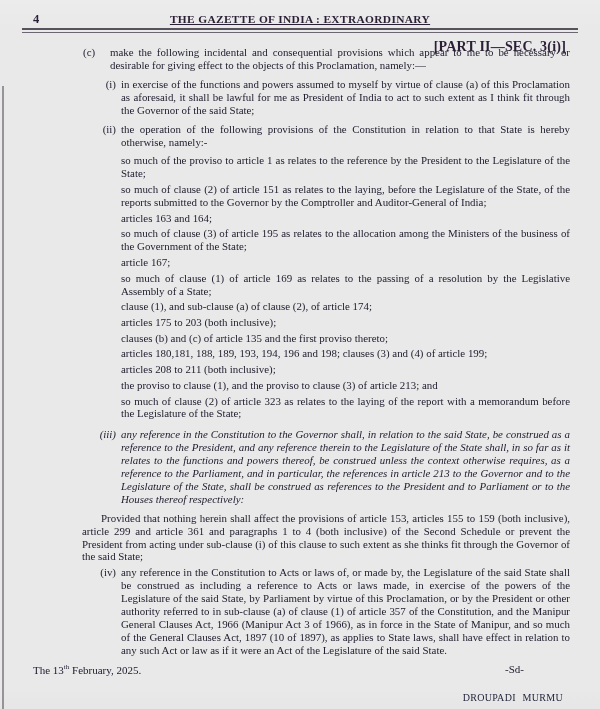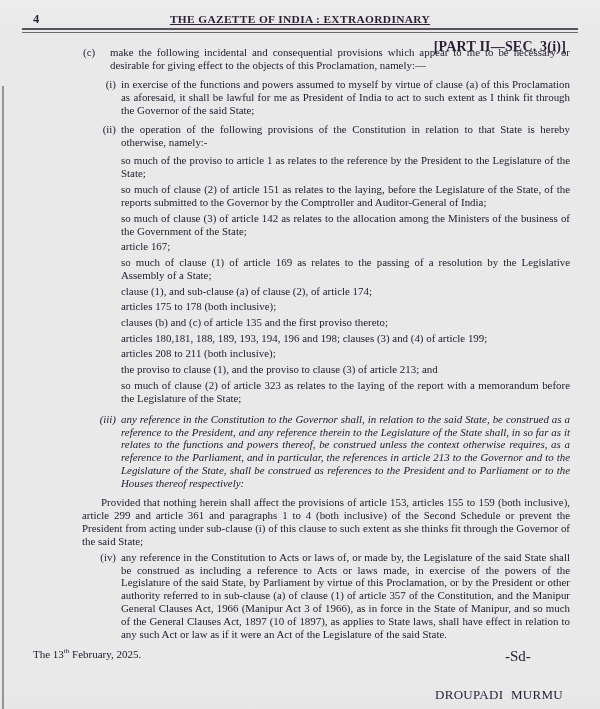--- a/index.html
+++ b/index.html
@@ -57,24 +57,24 @@
   .sub { margin: 0 30px 2.8px 121px; }
   .mt8 { margin-top: 8px; font-style: italic; }
   .proviso {
     margin: 3px 30px 3px 82px;
     text-indent: 19px;
   }
   
   .f-place { margin: 7px 0 0 33px; font-size: 11px; }
   .f-dateline { position: relative; margin: 6.5px 0 0 33px; font-size: 11px; }
   .f-date sup { font-size: 7px; }
-  .f-sd { position: absolute; left: 472px; top: 0; font-size: 15px; }
+  .f-sd { position: absolute; left: 472px; top: 0; font-size: 11px; }
   .f-sig {
     position: absolute; right: 37px; bottom: 6px;
-    font-size: 13px; word-spacing: 4px; letter-spacing: 0.3px;
+    font-size: 10px; word-spacing: 4px; letter-spacing: 0.3px;
     color: #1f2238;
   }
 </style>
 </head>
 <body>
 
 <div class="page">
   <div class="edge-artifact"></div>
 
   <div class="hdr">
@@ -94,25 +94,26 @@
     <span>in exercise of the functions and powers assumed to myself by virtue of clause (a) of this Proclamation as aforesaid, it shall be lawful for me as President of India to act to such extent as I think fit through the Governor of the said State;</span>
   </div>
 
   <div class="para item">
     <span class="lbl">(ii)</span>
     <span>the operation of the following provisions of the Constitution in relation to that State is hereby otherwise, namely:-</span>
   </div>
 
   <div class="para sub">so much of the proviso to article 1 as relates to the reference by the President to the Legislature of the State;</div>
   <div class="para sub">so much of clause (2) of article 151 as relates to the laying, before the Legislature of the State, of the reports submitted to the Governor by the Comptroller and Auditor-General of India;</div>
-  <div class="para sub">so much of clause (3) of article 142 as relates to the allocation among the Ministers of the business of the Government of the State;</div>
+  <div class="para sub">articles 163 and 164;</div>
+  <div class="para sub">so much of clause (3) of article 195 as relates to the allocation among the Ministers of the business of the Government of the State;</div>
   <div class="para sub">article 167;</div>
   <div class="para sub">so much of clause (1) of article 169 as relates to the passing of a resolution by the Legislative Assembly of a State;</div>
   <div class="para sub">clause (1), and sub-clause (a) of clause (2), of article 174;</div>
-  <div class="para sub">articles 175 to 178 (both inclusive);</div>
+  <div class="para sub">articles 175 to 203 (both inclusive);</div>
   <div class="para sub">clauses (b) and (c) of article 135 and the first proviso thereto;</div>
   <div class="para sub">articles 180,181, 188, 189, 193, 194, 196 and 198; clauses (3) and (4) of article 199;</div>
   <div class="para sub">articles 208 to 211 (both inclusive);</div>
   <div class="para sub">the proviso to clause (1), and the proviso to clause (3) of article 213; and</div>
   <div class="para sub">so much of clause (2) of article 323 as relates to the laying of the report with a memorandum before the Legislature of the State;</div>
 
   <div class="para item mt8">
     <span class="lbl">(iii)</span>
     <span>any reference in the Constitution to the Governor shall, in relation to the said State, be construed as a reference to the President, and any reference therein to the Legislature of the State shall, in so far as it relates to the functions and powers thereof, be construed unless the context otherwise requires, as a reference to the Parliament, and in particular, the references in article 213 to the Governor and to the Legislature of the State, shall be construed as references to the President and to Parliament or to the Houses thereof respectively:</span>
   </div>

